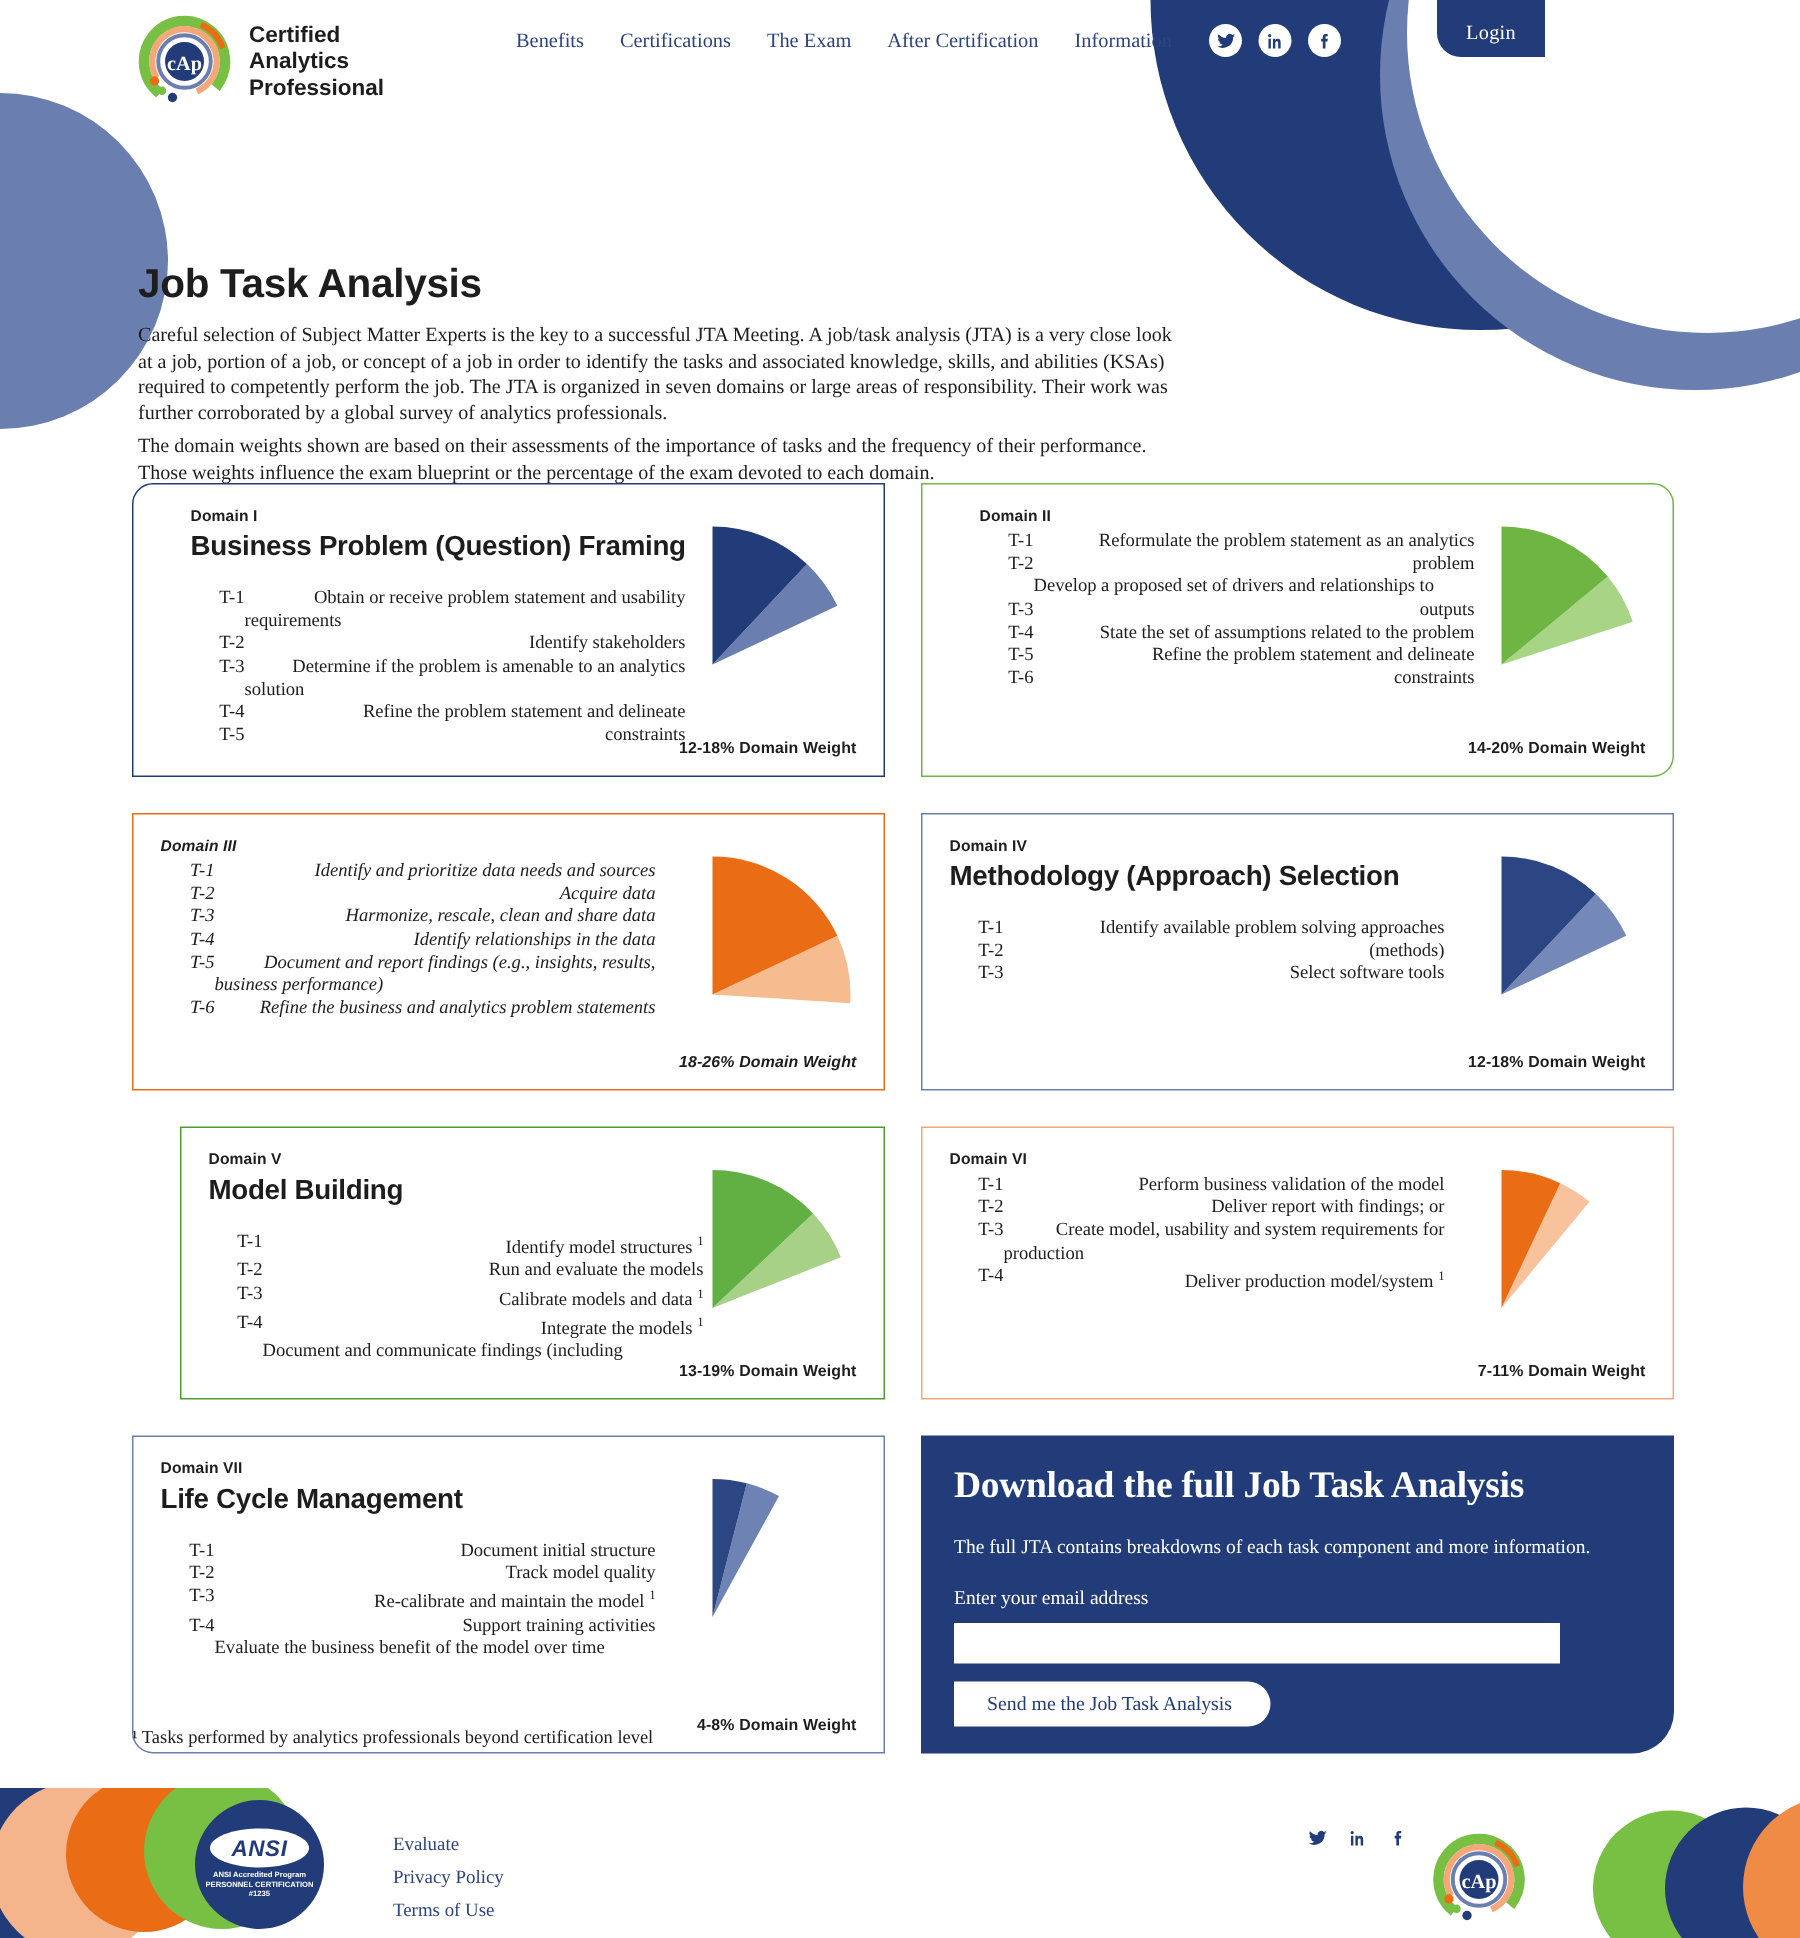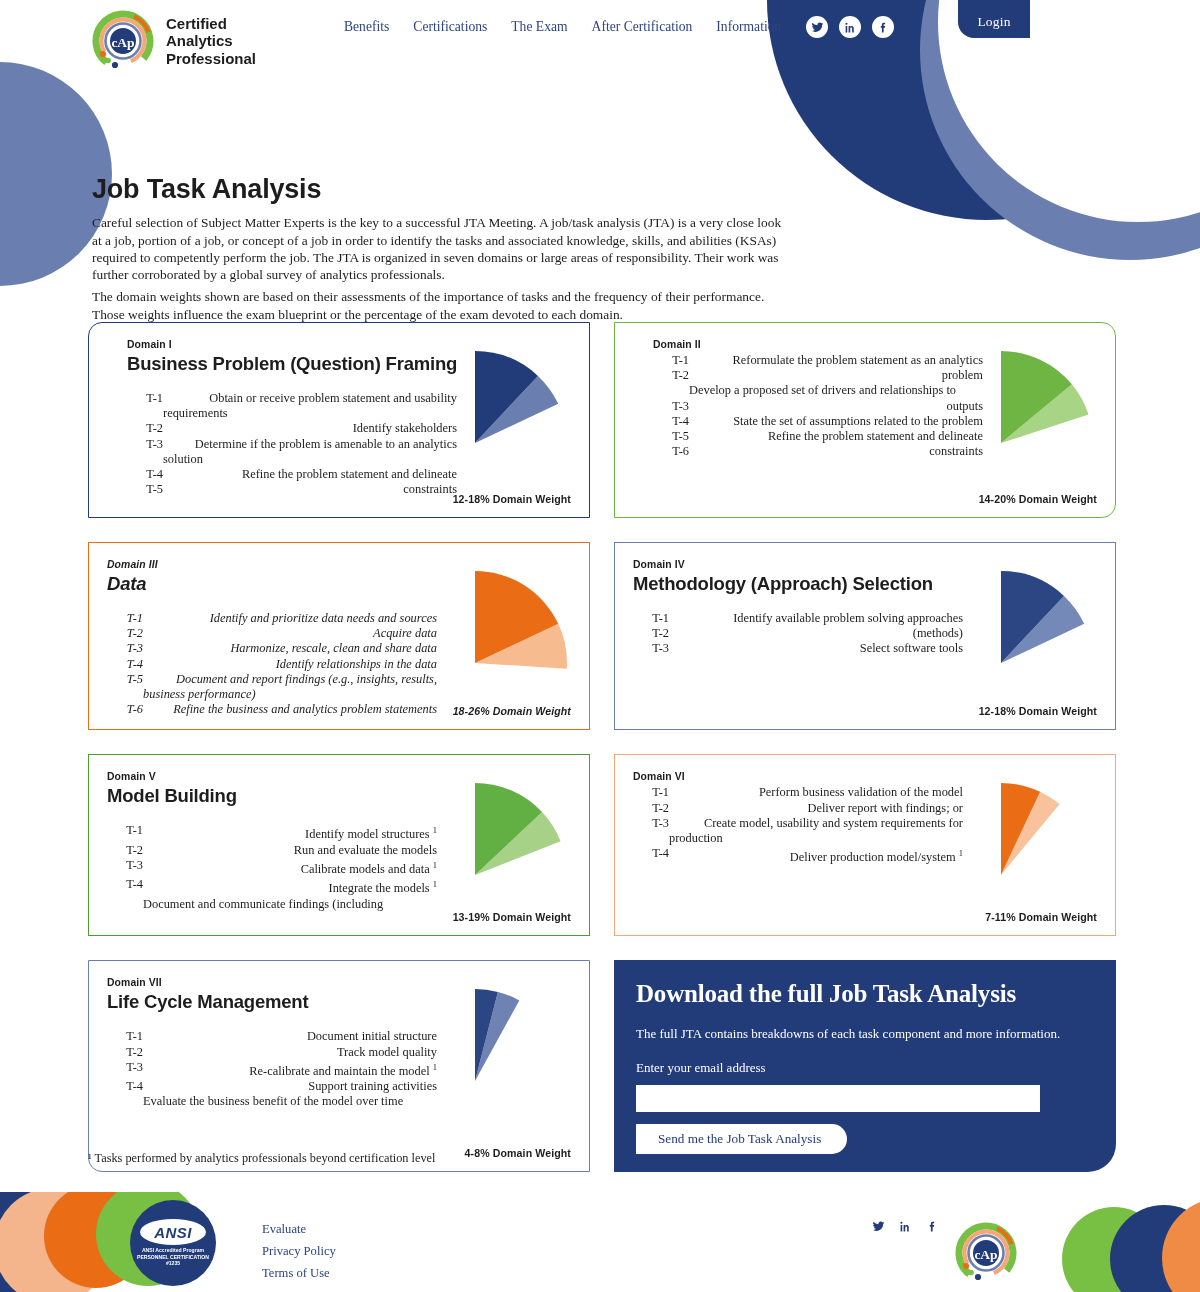--- a/index.html
+++ b/index.html
@@ -109,21 +109,21 @@
     font-family:"Liberation Sans", sans-serif; font-weight:bold;
     font-size:10.6px; color:#1d1d1d; letter-spacing:.1px;
   }
   .wedge { position:absolute; right:16px; top:22px; width:104px; height:104px; }
 
   
   .bd-navy-tl { border:1.6px solid #223c79; border-radius:14px 0 0 0; }
   .bd-green-r { border:1.6px solid #6fb544; border-radius:0 14px 14px 0; }
   .bd-orange  { border:1.6px solid #ea6c14; border-radius:0;font-style:italic; }
   .bd-peri    { border:1.6px solid #6a7fb0; border-radius:0; }
-  .bd-green   { border:1.6px solid #4e9e2e; border-radius:0; }
+  .bd-green   { border:1.6px solid #4e9e2e; border-radius:0;margin-left:32px; }
   .bd-peach   { border:1.6px solid #f4a87a; border-radius:0; }
   .bd-peri-bl { border:1.6px solid #6a7fb0; border-radius:0 0 0 14px; }
 
   
   #download-panel {
     position:relative; background:#223c79; color:#ffffff;
     padding:20px 22px 18px 22px; border-radius:0 0 28px 0; min-height:198px;
   }
   #download-title {
     font-family:"Liberation Serif", serif; font-weight:bold; font-size:25px;
@@ -325,21 +325,20 @@
      <div class="wedge">
         <svg viewBox="0 0 104 104" width="104" height="104">
             <path d="M 6 98 L 76.8872183353726 39.356992943120545 A 92 92 0 0 1 93.49719949915412 69.57043651750485 Z" fill="#a8d585"></path>
             <path d="M 6 98 L 6.000000000000005 6 A 92 92 0 0 1 76.8872183353726 39.356992943120545 Z" fill="#6fb544"></path>
           </svg>
      </div>
      <div class="weight">14-20% Domain Weight</div>
     </div>
     <div class="card h2 bd-orange">
       <div class="domain-label">Domain III</div>
-     <div class="domain-title">Data</div>
      <div class="tasks">
         <div class="task-row">
           <span class="task-code">T-1</span>
           <span class="task-text">Identify and prioritize data needs and sources</span>
         </div>
         <div class="task-row">
           <span class="task-code">T-2</span>
           <span class="task-text">Acquire data</span>
         </div>
         <div class="task-row">

